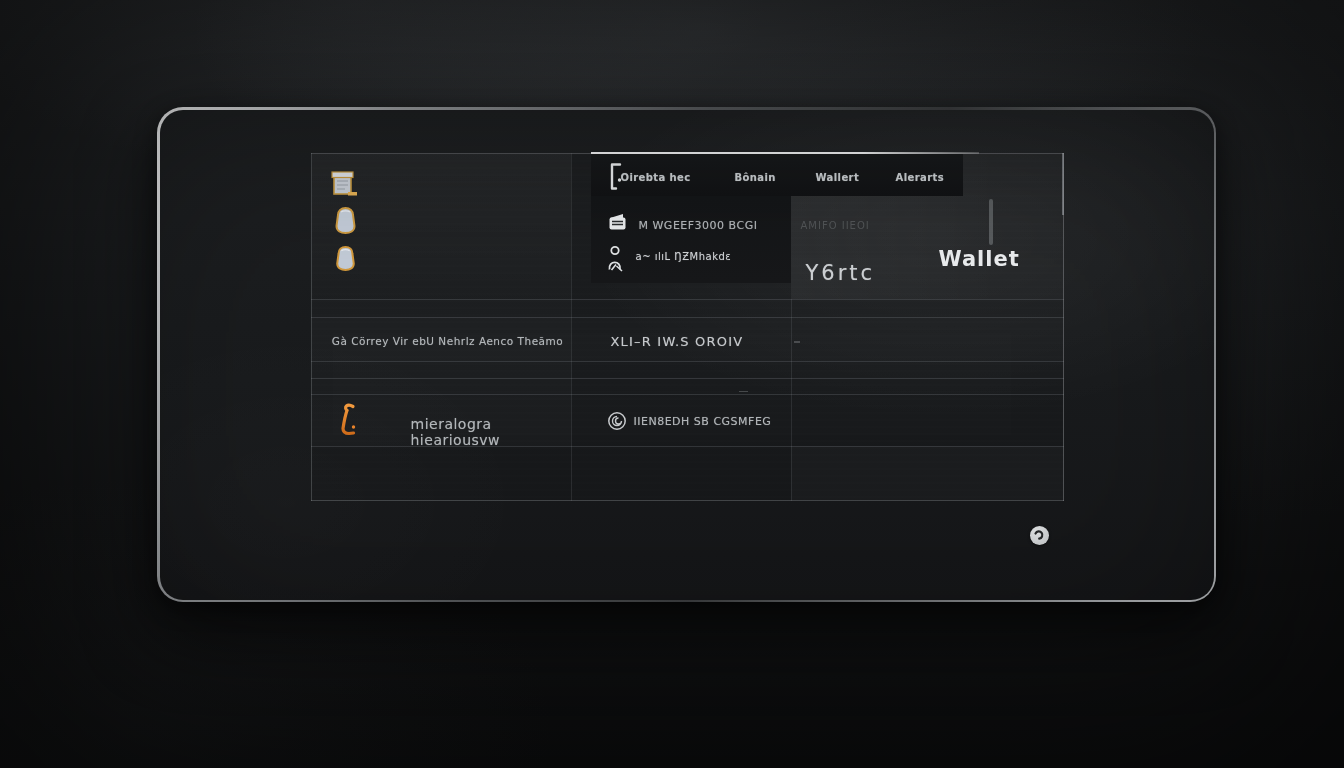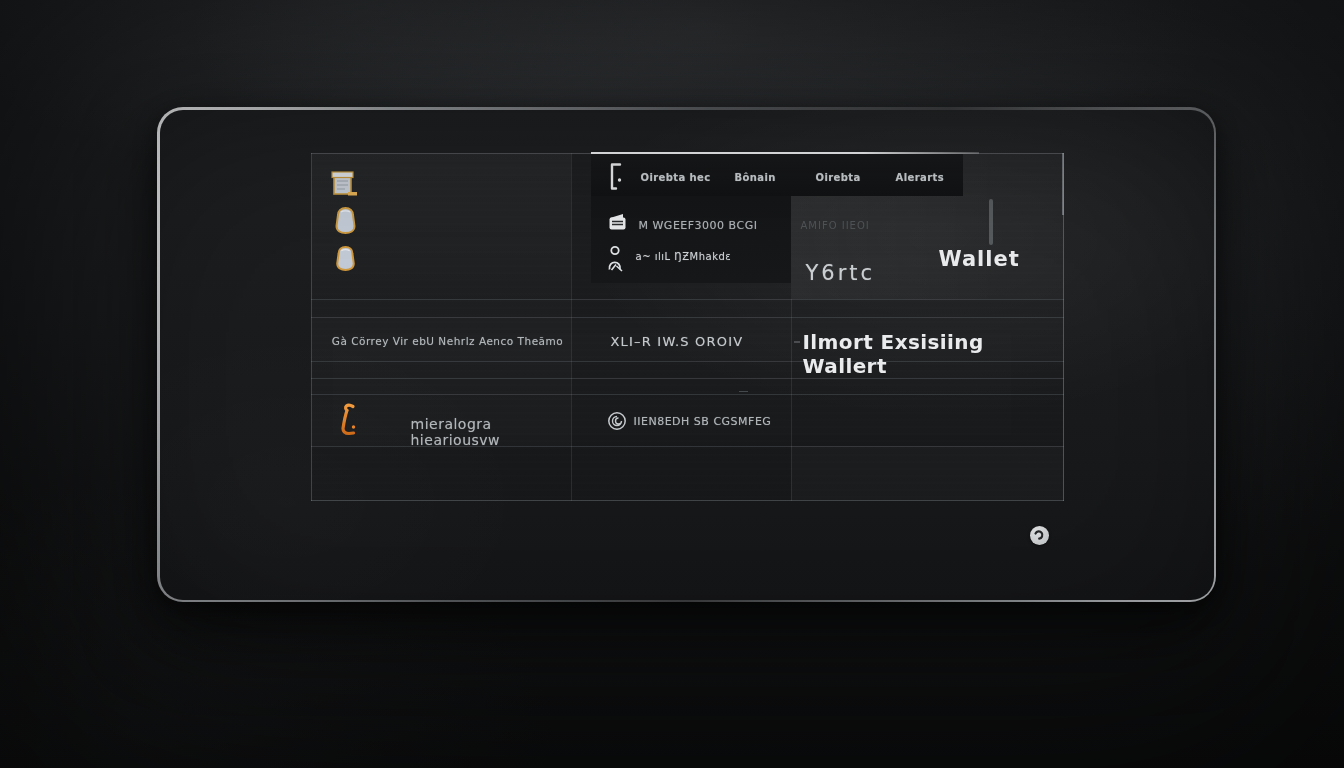--- a/index.html
+++ b/index.html
@@ -57,21 +57,21 @@
   .vl-mid2{left:480px;top:146px;height:202px;background:rgba(152,157,162,0.16);}
   .vl-right{left:752px;top:0;height:348px;background:rgba(175,180,185,0.38);}
   .vl-right-hi{left:751px;top:0;width:2px;height:62px;background:rgba(200,205,210,0.45);}
   
   .tabstrip{position:absolute;left:280px;top:1px;width:372px;height:42px;
     background:linear-gradient(180deg,#17191b,#121315);}
   .hpanel{position:absolute;left:280px;top:43px;width:200px;height:87px;
     background:linear-gradient(180deg,#141618,#17181a);}
   .tab{position:absolute;top:19px;font-size:10px;font-weight:bold;color:#c9cdd0;
     letter-spacing:.4px;text-shadow:0 0 1px rgba(200,204,208,.5);cursor:default;}
-  .tab.t0{left:330px;} .tab.t1{left:424px;} .tab.t2{left:505px;} .tab.t3{left:585px;}
+  .tab.t0{left:310px;} .tab.t1{left:424px;} .tab.t2{left:505px;} .tab.t3{left:585px;}
   .garble{color:#b2b6b9;text-shadow:0 0 1px rgba(178,182,185,.55);letter-spacing:.5px;}
   .acct-label{position:absolute;left:328px;top:66px;font-size:11px;}
   .person-label{position:absolute;left:325px;top:98px;font-size:10px;color:#d2d5d8;}
   .faint-label{position:absolute;left:490px;top:67px;font-size:10px;
     color:rgba(138,142,146,0.4);letter-spacing:1px;text-align:center;}
   .vote-label{position:absolute;left:495px;top:108px;font-size:21px;color:#ced1d4;
     letter-spacing:3px;text-shadow:0 0 1px rgba(205,208,211,.5);}
   .wallet-title{position:absolute;left:628px;top:94px;font-size:21px;font-weight:bold;
     color:#eceef0;letter-spacing:1px;}
   
@@ -132,21 +132,21 @@
         <div class="hline hl-bright"></div>
 
         <div class="icon ic-bracket">
           <svg width="15" height="27" viewBox="0 0 15 27">
             <path d="M3 1.5 H11 M3 1.5 V25.5 M3 25.5 H7" stroke="#e8eaec" stroke-width="2.4" fill="none" stroke-linecap="round"></path>
             <circle cx="10.5" cy="17" r="1.7" fill="#e8eaec"></circle>
           </svg>
         </div>
         <span class="tab t0">Oirebta hec</span>
         <span class="tab t1">Bônain</span>
-        <span class="tab t2">Oirebta</span>
+        <span class="tab t2">Wallert</span>
         <span class="tab t3">Alerarts</span>
 
         <div class="icon ic-wallet">
           <svg width="20" height="19" viewBox="0 0 20 19">
             <path d="M2 6 L15 2 L15 7 Z" fill="#eceef0"></path>
             <rect x="1.5" y="5.5" width="16" height="12" rx="2" fill="#eceef0"></rect>
             <path d="M4 9.5 H15 M4 12.5 H15" stroke="#2a2c2e" stroke-width="1.3"></path>
           </svg>
         </div>
         <span class="garble acct-label">M WGEEF3000 BCGI</span>
@@ -181,21 +181,20 @@
         </div>
         <div class="icon ic-shield2">
           <svg width="23" height="27" viewBox="0 0 25 29">
             <path d="M12.5 2 C8 2 5 5 5 9 L3.5 20 C3.5 25 8 27 12.5 27 C17 27 21.5 25 21.5 20 L20 9 C20 5 17 2 12.5 2 Z" fill="#c4cdd9" stroke="#d49a3c" stroke-width="2.2"></path>
             <path d="M8 6 C10 4.5 15 4.5 17 6" stroke="#eef1f5" stroke-width="1.4" fill="none" opacity="0.85"></path>
           </svg>
         </div>
 
         <span class="garble net-left">Gà Cörrey Vir ebU Nehrlz Aenco Theãmo</span>
         <span class="net-mid">XLI–R IW.S OROIV</span>
-        <span class="net-right">Ilmort Exsisiing Wallert</span>
         <div class="tickmark tk2"></div>
 
         <div class="icon ic-fox">
           <svg width="22" height="37" viewBox="0 0 22 37">
             <defs>
               <linearGradient id="og" x1="0" y1="0" x2="0" y2="1">
                 <stop offset="0" stop-color="#f29a3e"></stop>
                 <stop offset="1" stop-color="#cf6c1a"></stop>
               </linearGradient>
             </defs>

